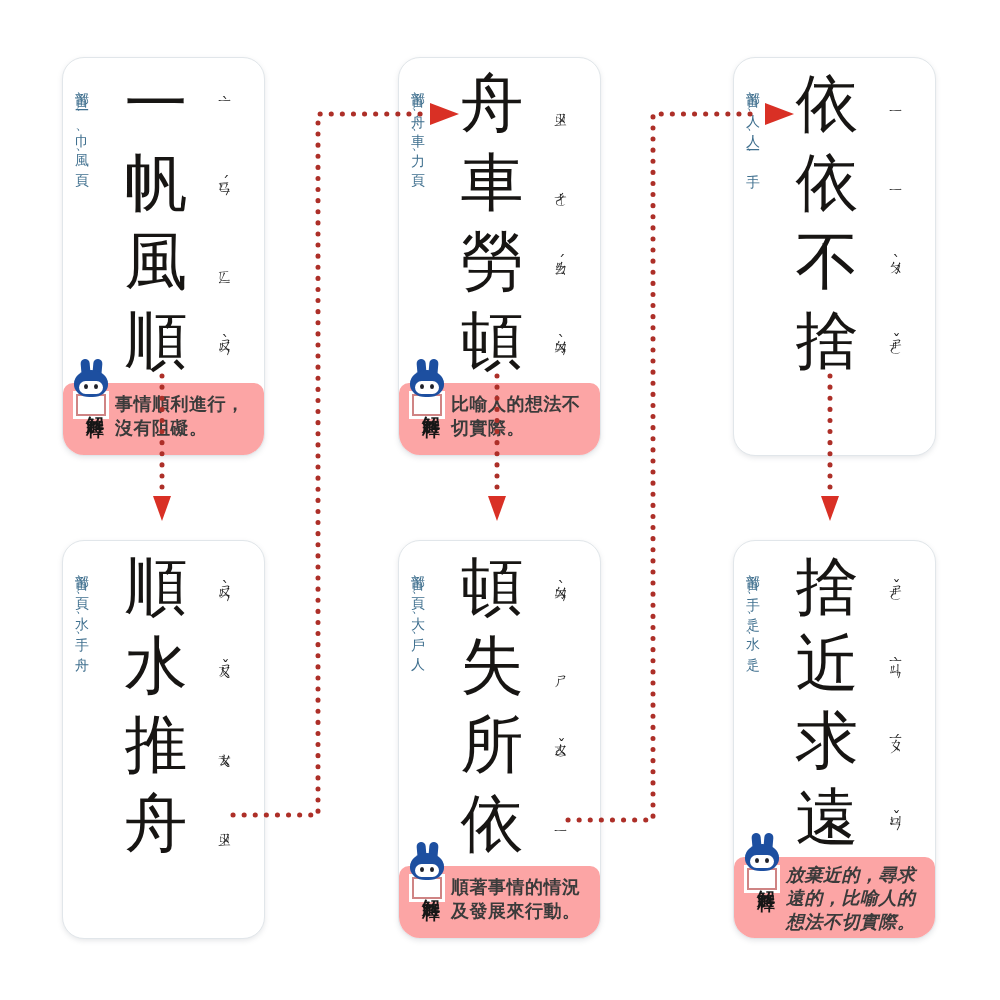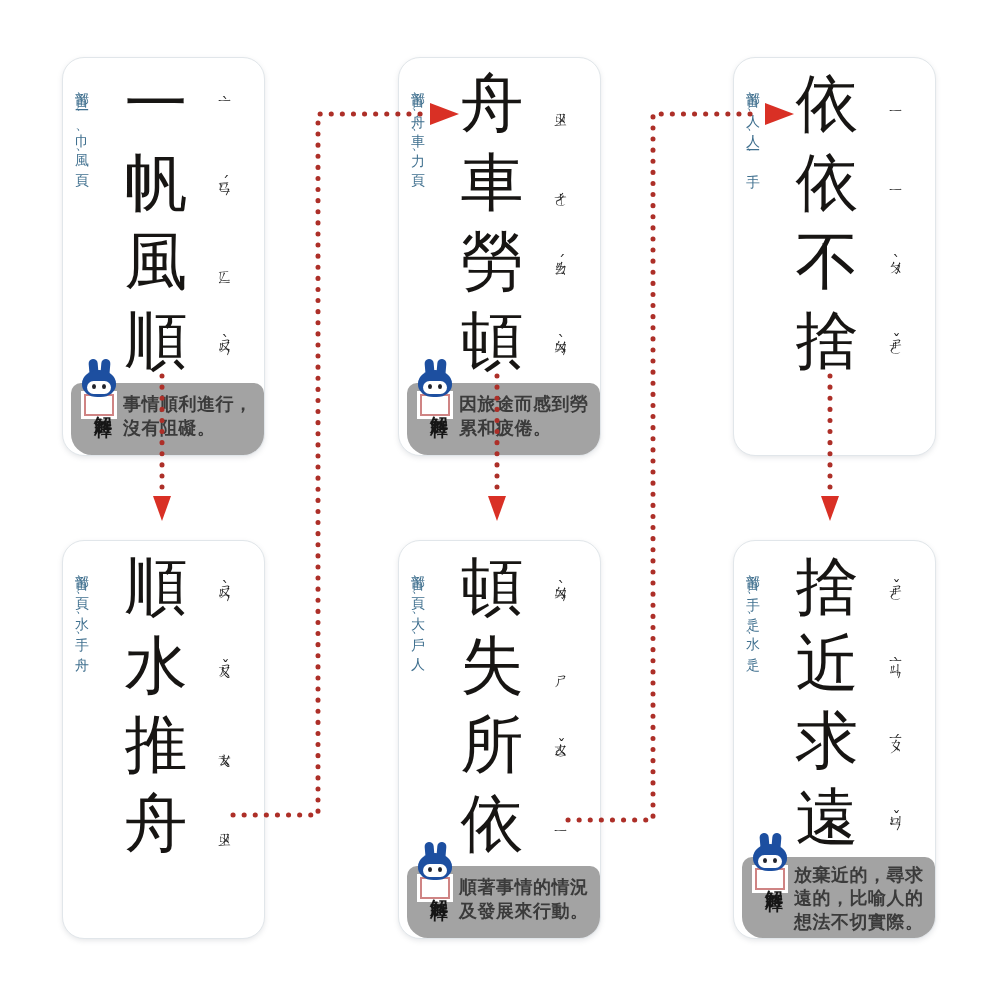--- a/index.html
+++ b/index.html
@@ -31,30 +31,30 @@
   }
   .zy {
     writing-mode:vertical-rl; text-orientation:upright;
     font-family:"DejaVu Serif","Liberation Serif",serif;
     font-size:16px; letter-spacing:1px; color:#1c1c1c; line-height:1;
     max-height:74px; margin-left:2px;
   }
 
   
   .expl {
-    position:absolute; left:8px; right:0; bottom:0; height:72px;
-    background:#a3a3a3; border-radius:10px 10px 21px 21px;
+    position:absolute; left:0; right:0; bottom:0; height:72px;
+    background:#fca5a5; border-radius:10px 10px 21px 21px;
   }
   .expl.tall { height:81px; }
   .etext {
     position:absolute; left:52px; top:9px; right:5px;
     font-size:18px; font-weight:700; line-height:1.32; color:#3b3b3b;
     letter-spacing:0.5px;
   }
-  .expl.tall .etext { top:6px; line-height:1.3; }
+  .expl.tall .etext { top:6px; line-height:1.3;font-style:italic; }
 
   
   .badge { position:absolute; left:7px; top:-24px; width:42px;
            display:flex; flex-direction:column; align-items:center; z-index:3; }
   .bunny { position:relative; width:36px; height:38px; }
   .ear { position:absolute; top:0; width:9px; height:17px; background:#1d4fa0; border-radius:5px; }
   .ear.e1 { left:8px;  transform:rotate(-5deg); }
   .ear.e2 { left:20px; transform:rotate(5deg); }
   .head { position:absolute; top:11px; left:1px; width:34px; height:27px;
           background:#1d4fa0; border-radius:50% 50% 45% 45%; }
@@ -145,21 +145,21 @@
             <div class="ear e2"></div>
           <div class="head">
               <div class="face">
                 <span class="eye"></span>
                 <span class="eye"></span>
               </div>
             </div>
         </div>
         <div class="tag">解釋</div>
       </div>
-      <div class="etext">因旅途而感到勞累和疲倦。</div>
+      <div class="etext">比喻人的想法不切實際。</div>
     </div>
   </div>
 
   <div class="card" style="left:733px;top:57px">
     <div class="radical">部首：人、人、一、手</div>
     <div class="glyphs">
       <div class="grow">
           <span class="big">依</span>
           <span class="zy">ㄧ</span>
         </div>

